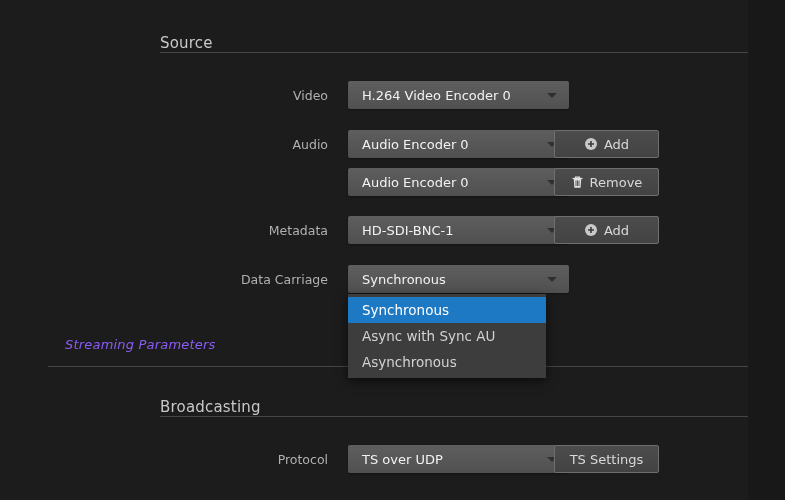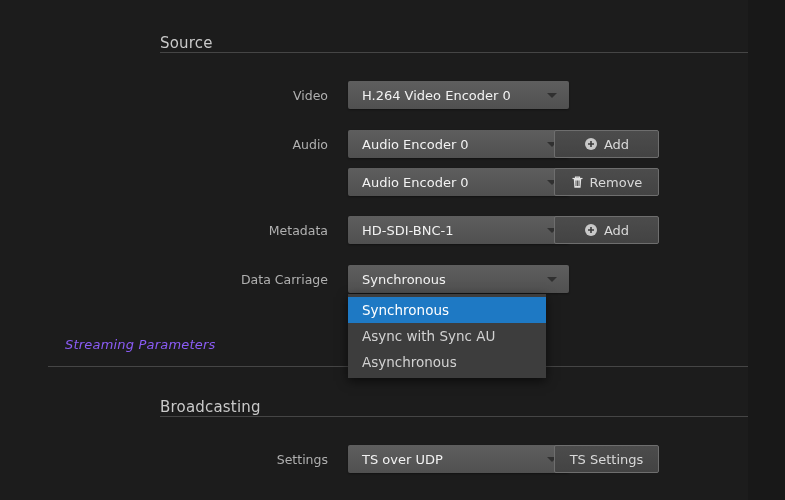--- a/index.html
+++ b/index.html
@@ -132,21 +132,21 @@
       <span class="caret"></span>
     </div>
 
     <div class="accent-hdr-text">Streaming Parameters</div>
     <div class="accent-hdr-line"></div>
 
     <div class="section-hdr" style="top:398px;">
       <span>Broadcasting</span>
     </div>
 
-    <div class="field-label" style="top:452px;">Settings</div>
+    <div class="field-label" style="top:452px;">Protocol</div>
     <div class="dropdown" style="top:445px;">
       <span class="dd-text">TS over UDP</span>
       <span class="caret"></span>
     </div>
     <div class="btn" style="top:445px;">
       <span>TS Settings</span>
     </div>
 
     <div class="menu">
       <div class="opt selected">Synchronous</div>

